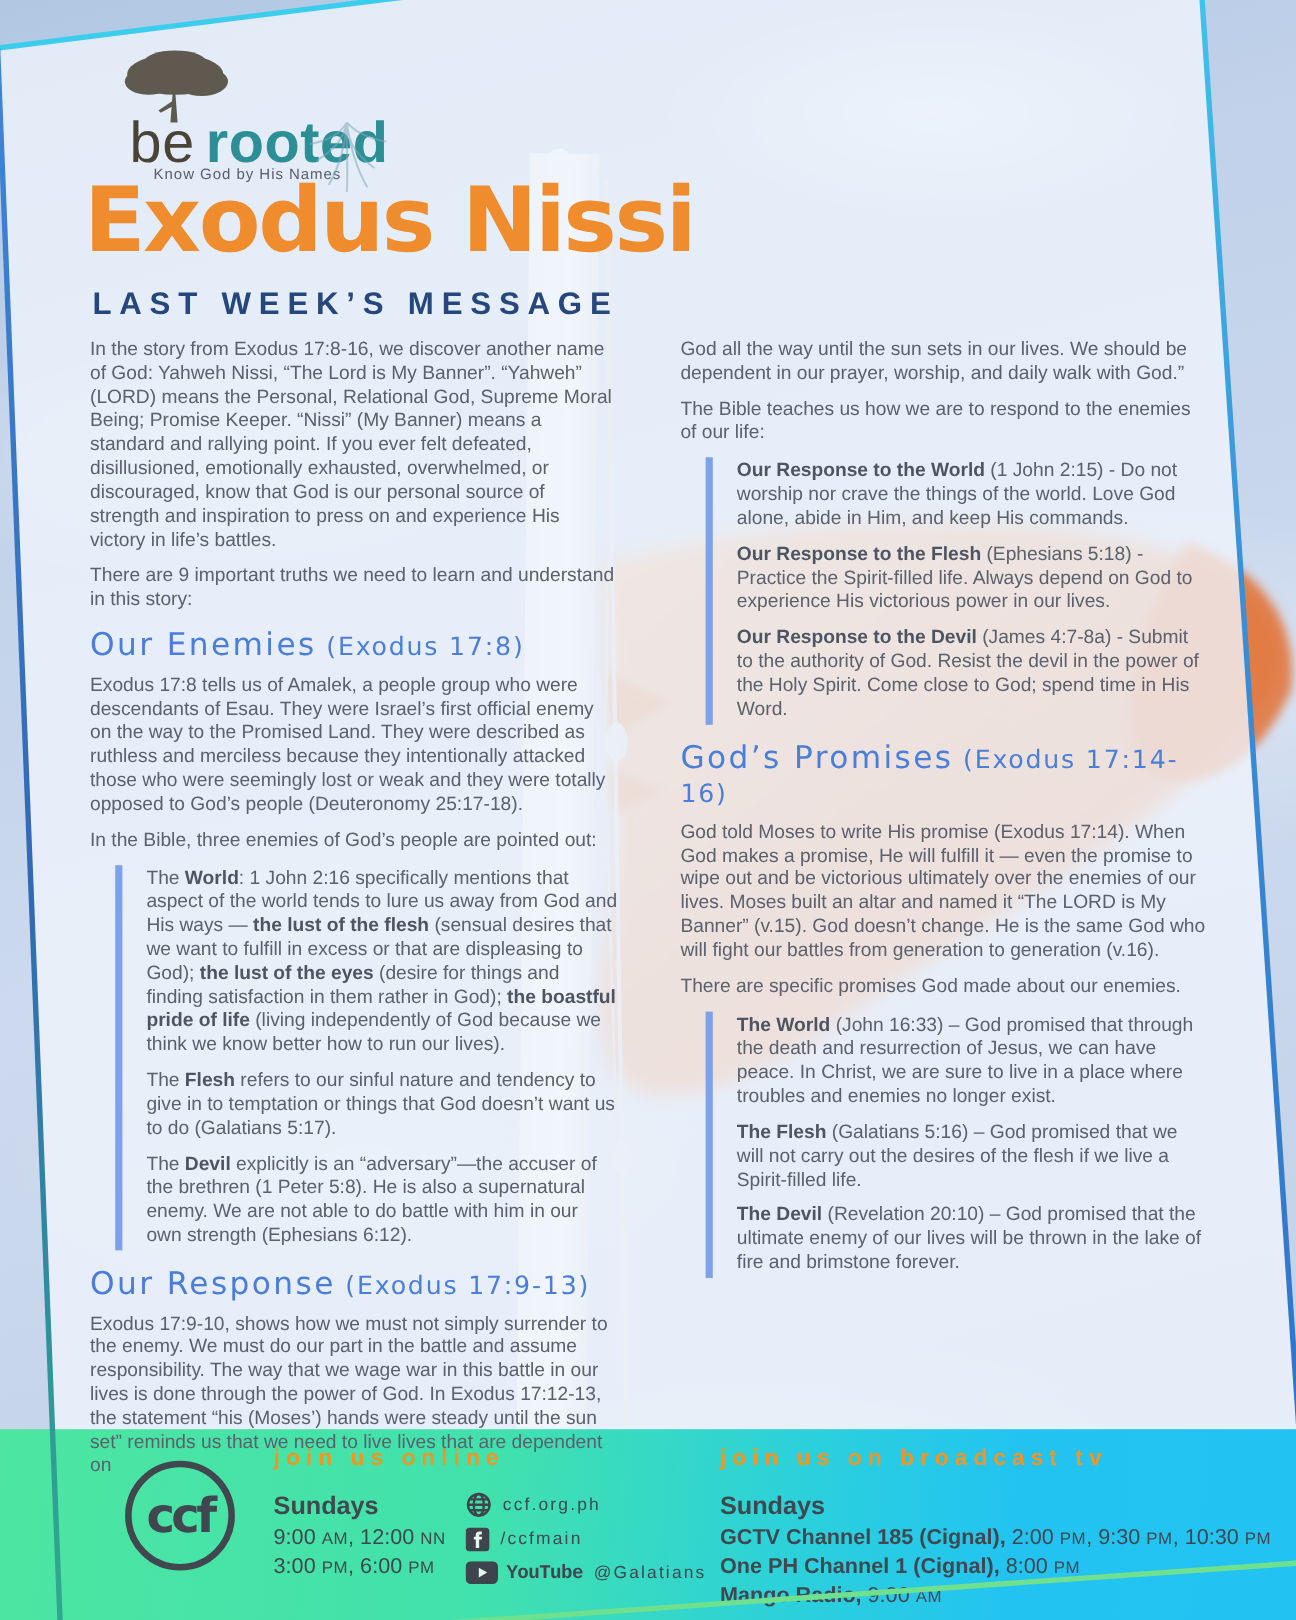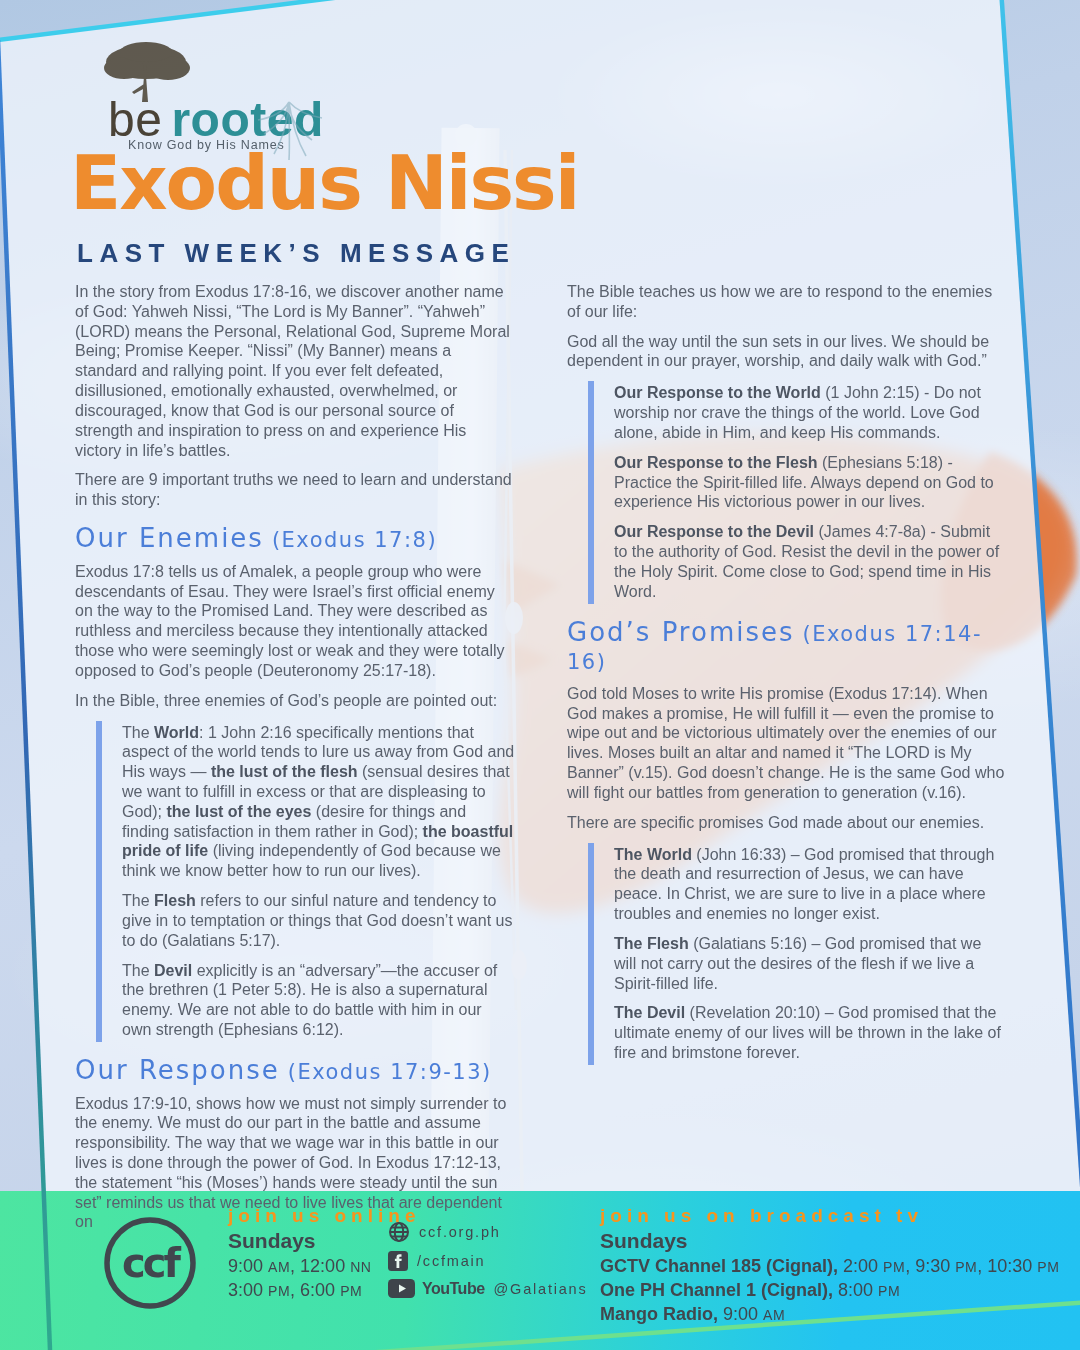--- a/index.html
+++ b/index.html
@@ -43,28 +43,28 @@
   h2.sec{margin:14px 0 9px 0;font-family:"DejaVu Sans","Liberation Sans",sans-serif;font-weight:500;
     color:#4b7ed8;font-size:26px;letter-spacing:2px;line-height:1.1;}
   h2.sec .h-ref{font-size:21px;margin-left:8px;letter-spacing:1.5px;}
   .quote{border-left:6px solid #7da2ea;margin:4px 0 13px 21px;padding:2px 0 2px 20px;}
   .quote p:last-child{margin-bottom:0;}
 
   
   .footer *{color:#41474e;}
   .ccf-logo{position:absolute;left:102px;top:24px;width:96px;height:96px;}
   .f-label{font-size:19px;font-weight:700;letter-spacing:5px;color:#F7941E !important;white-space:nowrap;}
-  .f-day{font-size:21px;font-weight:700;margin-top:2px;}
+  .f-day{font-size:21px;font-weight:700;margin-top:17px;}
   .f-line{font-size:18px;margin-top:3px;white-space:nowrap;}
   .sc{font-size:.78em;letter-spacing:.5px;}
   .online{position:absolute;left:228px;top:14px;}
-  .links{position:absolute;left:388px;top:30px;}
+  .links{position:absolute;left:388px;top:52px;}
   .link-row{display:flex;align-items:center;gap:9px;margin-bottom:8px;white-space:nowrap;}
   .link-row .txt{font-size:14.5px;letter-spacing:1.8px;}
-  .yt-word{font-family:Liberation Sans, sans-serif;font-weight:700;font-size:16px;letter-spacing:-.5px;margin-left:-2px;}
+  .yt-word{font-family:Liberation Mono, monospace;font-weight:700;font-size:16px;letter-spacing:-.5px;margin-left:-2px;}
   .broadcast{position:absolute;left:600px;top:14px;}
   .f-line b{font-weight:700;}
 </style>
 </head>
 <body>
 
 <div class="page">
 
   <svg id="photo" class="layer" width="1080" height="1350">
     <defs>
@@ -209,22 +209,22 @@
         <div class="quote">
           <p><span>The </span><b>World</b><span>: 1 John 2:16 specifically mentions that aspect of the world tends to lure us away from God and His ways — </span><b>the lust of the flesh</b><span> (sensual desires that we want to fulfill in excess or that are displeasing to God); </span><b>the lust of the eyes</b><span> (desire for things and finding satisfaction in them rather in God); </span><b>the boastful pride of life</b><span> (living independently of God because we think we know better how to run our lives).</span></p>
           <p><span>The </span><b>Flesh</b><span> refers to our sinful nature and tendency to give in to temptation or things that God doesn’t want us to do (Galatians 5:17).</span></p>
           <p><span>The </span><b>Devil</b><span> explicitly is an “adversary”—the accuser of the brethren (1 Peter 5:8). He is also a supernatural enemy. We are not able to do battle with him in our own strength (Ephesians 6:12).</span></p>
         </div>
         <h2 class="sec"><span class="h-main">Our Response</span><span class="h-ref">(Exodus 17:9-13)</span></h2>
         <p>Exodus 17:9-10, shows how we must not simply surrender to the enemy. We must do our part in the battle and assume responsibility. The way that we wage war in this battle in our lives is done through the power of God. In Exodus 17:12-13, the statement “his (Moses’) hands were steady until the sun set” reminds us that we need to live lives that are dependent on</p>
       </div>
 
       <div class="col">
+        <p>God all the way until the sun sets in our lives. We should be dependent in our prayer, worship, and daily walk with God.”</p>
         <p>The Bible teaches us how we are to respond to the enemies of our life:</p>
-        <p>God all the way until the sun sets in our lives. We should be dependent in our prayer, worship, and daily walk with God.”</p>
         <div class="quote">
           <p><b>Our Response to the World</b><span> (1 John 2:15) - Do not worship nor crave the things of the world. Love God alone, abide in Him, and keep His commands.</span></p>
           <p><b>Our Response to the Flesh</b><span> (Ephesians 5:18) - Practice the Spirit-filled life. Always depend on God to experience His victorious power in our lives.</span></p>
           <p><b>Our Response to the Devil</b><span> (James 4:7-8a) - Submit to the authority of God. Resist the devil in the power of the Holy Spirit. Come close to God; spend time in His Word.</span></p>
         </div>
         <h2 class="sec"><span class="h-main">God’s Promises</span><span class="h-ref">(Exodus 17:14-16)</span></h2>
         <p>God told Moses to write His promise (Exodus 17:14). When God makes a promise, He will fulfill it — even the promise to wipe out and be victorious ultimately over the enemies of our lives. Moses built an altar and named it “The LORD is My Banner” (v.15). God doesn’t change. He is the same God who will fight our battles from generation to generation (v.16).</p>
         <p>There are specific promises God made about our enemies.</p>
         <div class="quote">
           <p><b>The World</b><span> (John 16:33) – God promised that through the death and resurrection of Jesus, we can have peace. In Christ, we are sure to live in a place where troubles and enemies no longer exist.</span></p>

